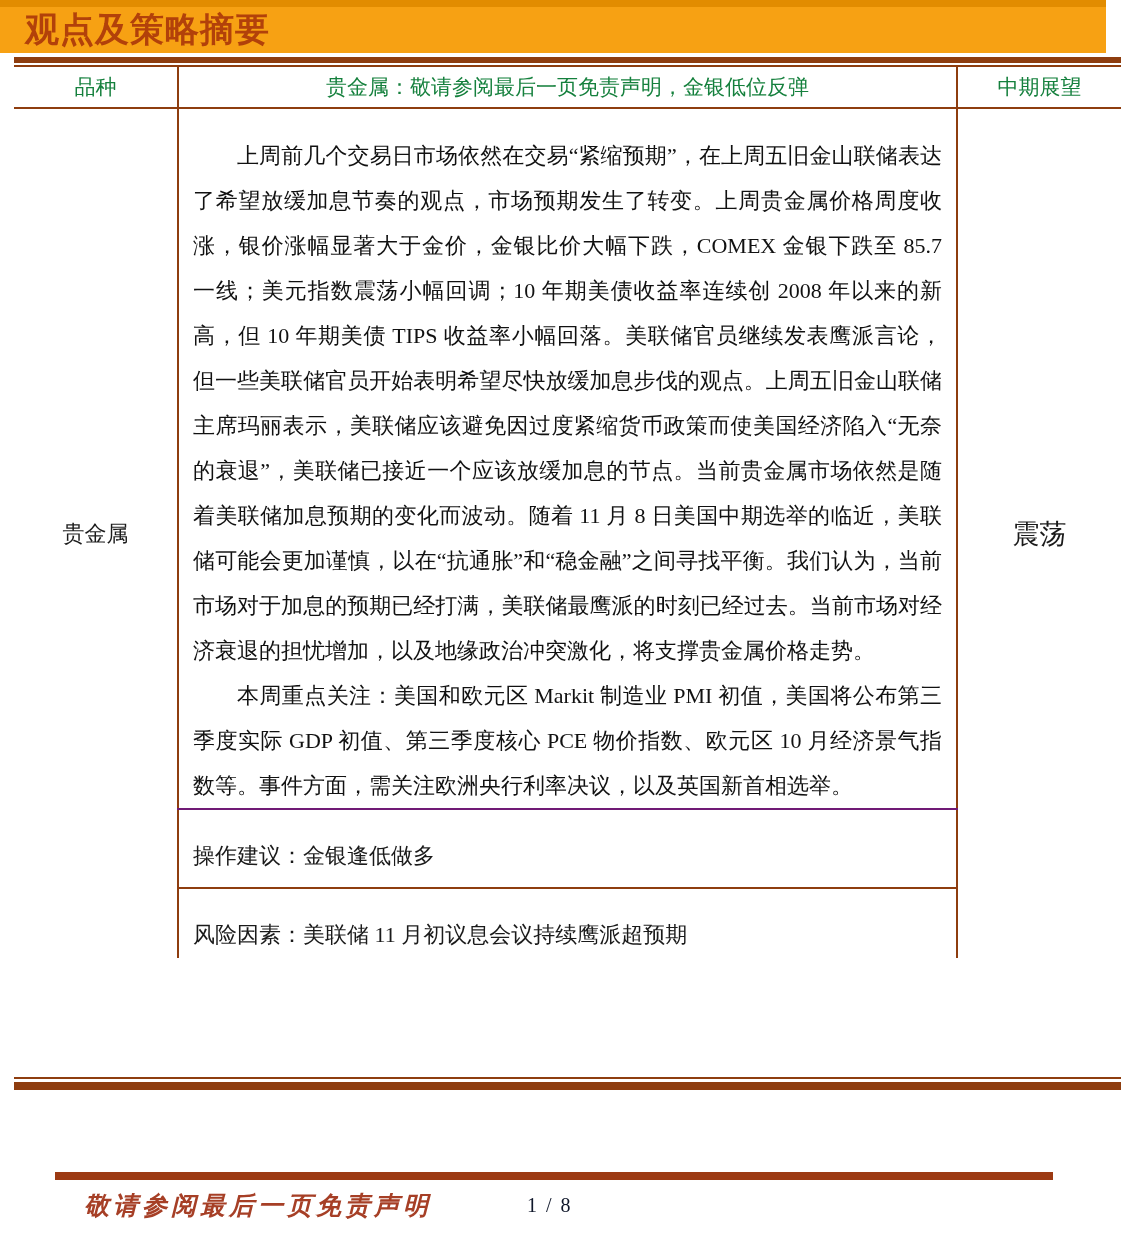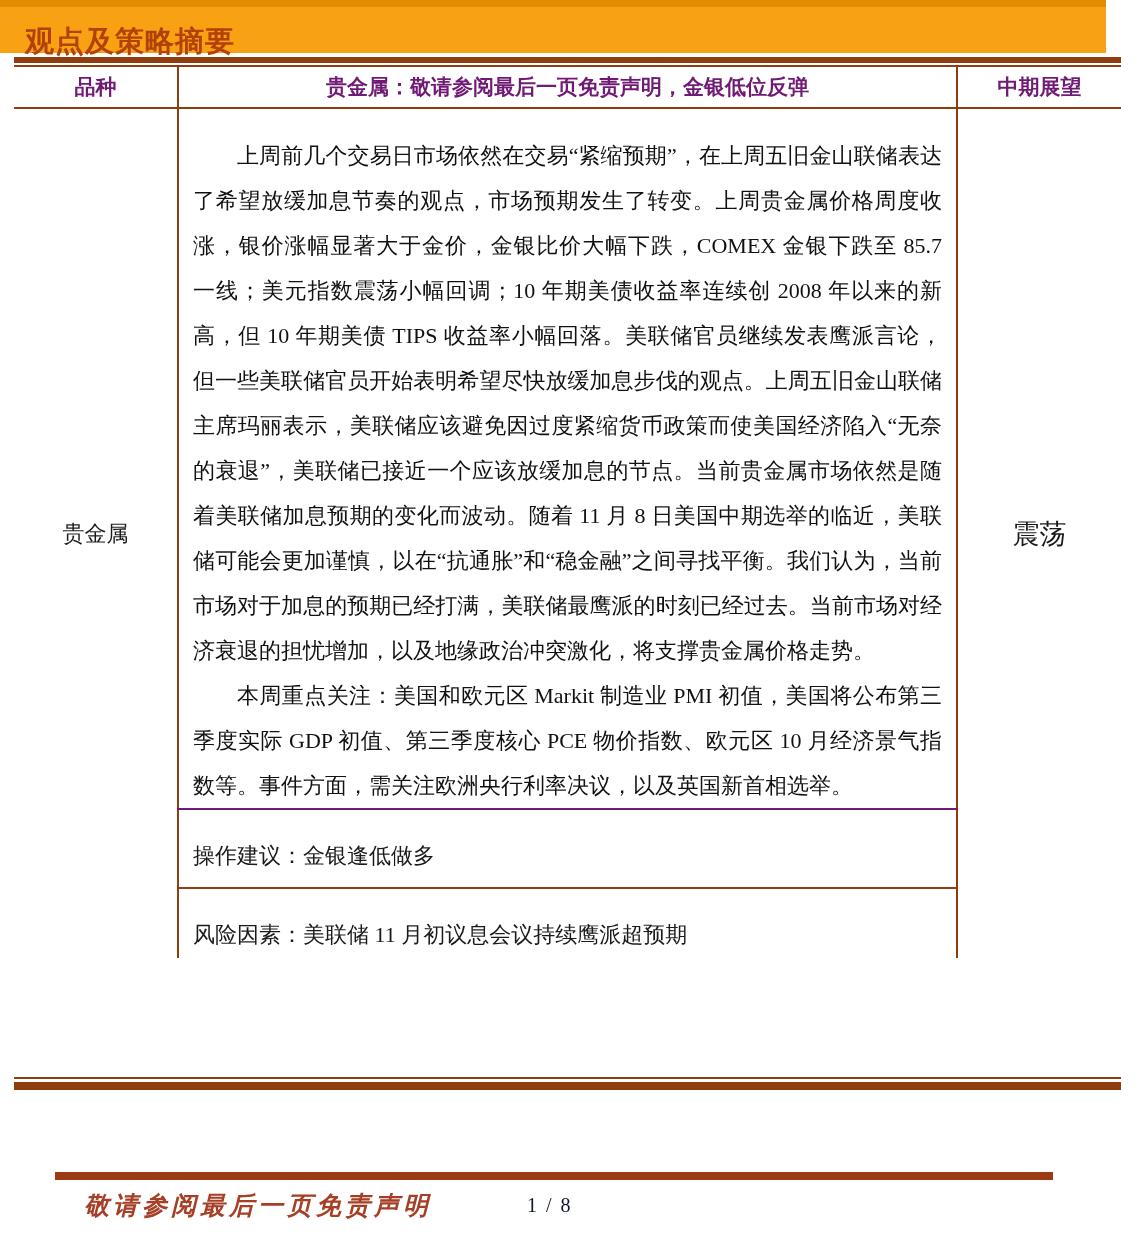--- a/index.html
+++ b/index.html
@@ -20,25 +20,24 @@
     left: 0; top: 0;
     width: 1106px;
     height: 53px;
     background: #F7A113;
     border-top: 7px solid #E28C00;
   }
   .banner-title {
     margin-left: 25px;
     font-family: "Liberation Sans", sans-serif;
     font-weight: bold;
-    font-size: 29px;
+    font-size: 34px;
     line-height: 45px;
     color: #B2410A;
     letter-spacing: 1px;
-    margin-top: 12px;
   }
 
   
   .rule-top { position: absolute; left: 14px; top: 57px; width: 1107px; }
   .rule-top .thick { height: 6px; background: #8E3D0F; }
   .rule-top .thin  { height: 2px; background: #8E3D0F; margin-top: 2px; }
 
   
   table.summary {
     position: absolute;
@@ -49,24 +48,24 @@
   }
   col.c1 { width: 164px; }
   col.c2 { width: 779px; }
   col.c3 { width: 164px; }
 
   .summary td { vertical-align: middle; }
 
   tr.hdr td {
     height: 41px;
     border-bottom: 2px solid #8E3D0F;
-    font-weight: bold;
+    font-weight: normal;
     font-size: 21px;
     text-align: center;
-    color: #701a75;
+    color: #15803d;
   }
   td.mid { border-left: 2px solid #8E3D0F; border-right: 2px solid #8E3D0F; }
 
   td.variety-cell {
     text-align: center;
     font-weight: normal;
     font-size: 22px;
     vertical-align: middle;
   }
   td.outlook-cell {

